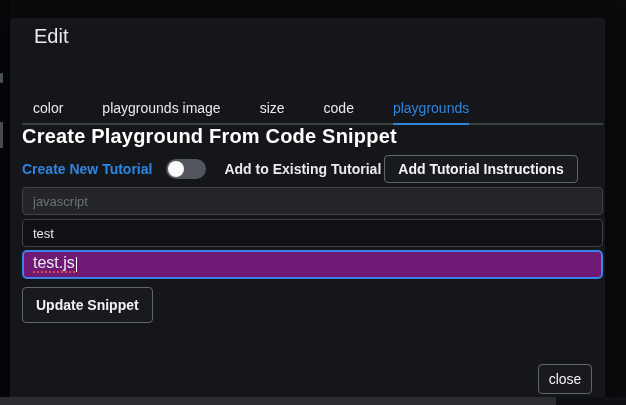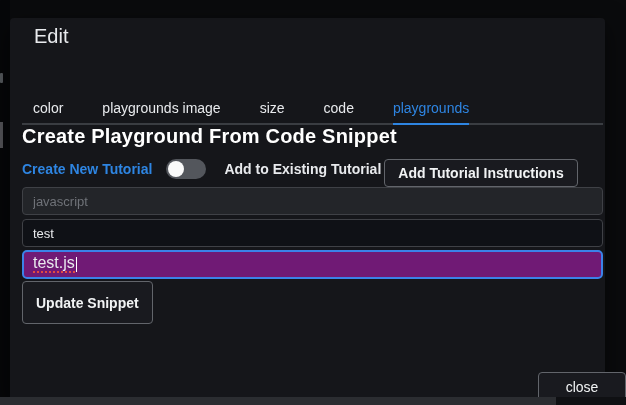--- a/index.html
+++ b/index.html
@@ -66,21 +66,21 @@
     background: #fafafa; border-radius: 50%;
   }
   .row-label {
     margin-left: 18px; font-size: 14px; font-weight: 600; color: #e8eaed; white-space: nowrap;
   }
   .btn {
     background: #191a1f; color: #f1f3f4;
     border: 1px solid #62656b; border-radius: 4px;
     font-family: "Liberation Sans", sans-serif;
     font-size: 14px; font-weight: 600;
-    padding: 5px 13px; cursor: pointer; white-space: nowrap; margin-top: 8px;
+    padding: 5px 13px; cursor: pointer; white-space: nowrap;
   }
   .btn-instructions { margin-left: 3px; height: 28px; }
   
   .field {
     display: block; width: 100%; height: 28px; margin-top: 4px;
     border-radius: 4px; font-size: 13px; padding: 0 10px;
     font-family: "Liberation Sans", sans-serif;
     outline: none;
   }
   .field-language {
@@ -95,23 +95,23 @@
     background: #701a75; border: 2px solid #3b82e8; border-radius: 5px;
     display: flex; align-items: center; padding: 0 9px;
     color: #e8eaed; cursor: text;
   }
   .misspelled {
     border-bottom: 2px dotted #e14b42; padding-bottom: 1px; line-height: 14px;
   }
   .caret {
     width: 1px; height: 15px; background: #ffffff; margin-left: 1px;
   }
-  .btn-update { margin-top: 2px; height: 43px; }
+  .btn-update { margin-top: 8px; height: 36px; }
   .btn-close {
-    position: absolute; left: 528px; top: 346px; width: 88px; height: 30px;
+    position: absolute; left: 528px; top: 346px; width: 54px; height: 30px;
     text-align: center; padding: 5px 0; font-weight: 500;
   }
   
   .hscrollbar {
     position: absolute; left: 0; top: 397px; width: 626px; height: 8px;
     background: #0f1013;
   }
   .hscrollbar .thumb {
     position: absolute; left: 0; top: 0; width: 556px; height: 8px;
     background: #2b2d31; cursor: pointer;

